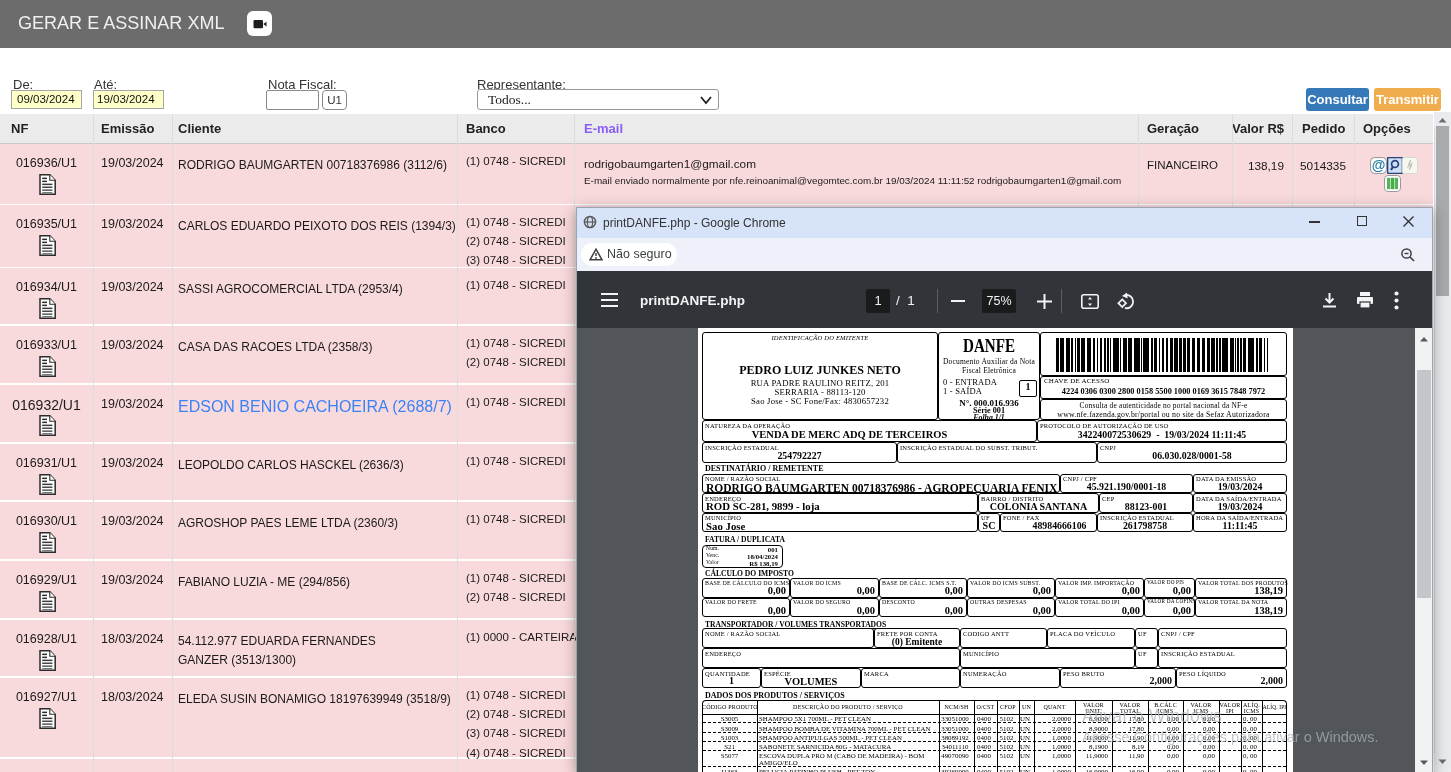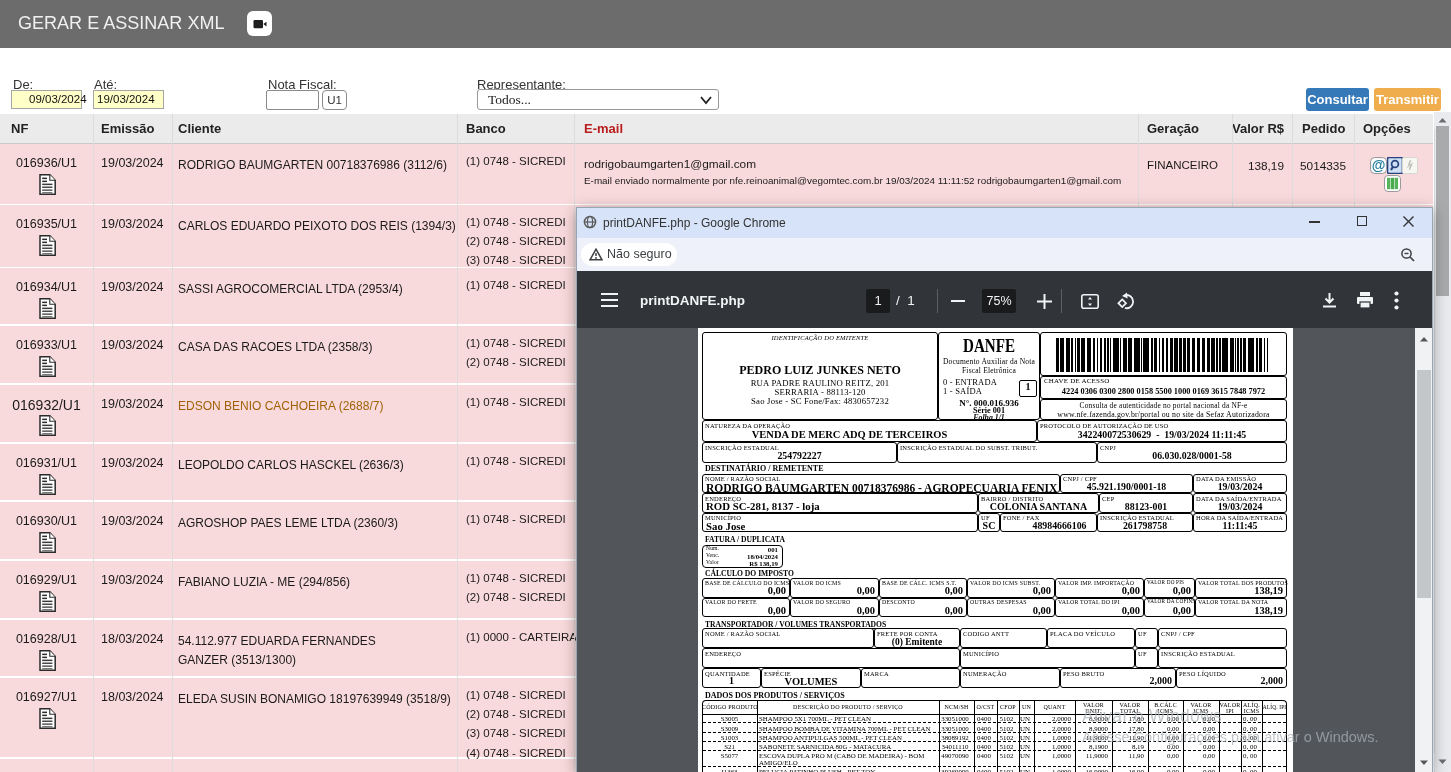--- a/index.html
+++ b/index.html
@@ -22,39 +22,39 @@
 <svg width="25" height="25" viewBox="0 0 25 25">
       <rect x="6.5" y="9" width="9.5" height="8.3" rx="1.2" fill="#1d1d1d"></rect>
       <path d="M16.3 13.1 L19.5 10.8 L19.5 15.4 Z" fill="#1d1d1d"></path>
     </svg>
 </div>
 
 <div class="a" style="left:13px;top:77px;font-size:13px;color:#333">De:</div>
 <div class="a" style="left:94px;top:77px;font-size:13px;color:#333">Até:</div>
 <div class="a" style="left:268px;top:77px;font-size:13px;color:#333">Nota Fiscal:</div>
 <div class="a" style="left:477px;top:77px;font-size:13px;color:#333">Representante:</div>
-<div class="a" style="left:11px;top:90px;width:71px;height:19px;background:#ffffc8;border:1px solid #a5a5a5;font-size:11.5px;color:#111;line-height:17px;padding-left:17px">09/03/2024</div>
+<div class="a" style="left:11px;top:90px;width:71px;height:19px;background:#ffffc8;border:1px solid #a5a5a5;font-size:11.5px;color:#111;line-height:17px;padding-left:5px">09/03/2024</div>
 <div class="a" style="left:93px;top:90px;width:71px;height:19px;background:#ffffc8;border:1px solid #a5a5a5;font-size:11.5px;color:#111;line-height:17px;padding-left:3px">19/03/2024</div>
 <div class="a" style="left:266px;top:90px;width:53px;height:20px;background:#fff;border:1px solid #8b8b8b;border-radius:2px"></div>
 <div class="a" style="left:322px;top:90px;width:25px;height:20px;background:#fff;border:1px solid #8b8b8b;border-radius:4px;font-size:11.5px;color:#333;line-height:18px;text-align:center">U1</div>
 <div class="a" style="left:477px;top:89px;width:242px;height:21px;background:#fff;border:1px solid #999;border-radius:3px">
   <span style="position:absolute;left:10px;top:2px;font-family:'Liberation Serif',serif;font-size:13.5px;color:#222">Todos...</span>
   <svg style="position:absolute;right:6px;top:5px" width="12" height="10" viewBox="0 0 12 10">
       <path d="M1 2 L6 8 L11 2" stroke="#222" stroke-width="1.8" fill="none"></path>
     </svg>
 </div>
 <div class="a" style="left:1306px;top:88px;width:63px;height:23px;background:#3579b8;border-radius:3px;color:#fff;font-size:13px;font-weight:bold;text-align:center;line-height:23px">Consultar</div>
 <div class="a" style="left:1374px;top:88px;width:67px;height:23px;background:#f0ad4e;border-radius:3px;color:#fff;font-size:13px;font-weight:bold;text-align:center;line-height:23px">Transmitir</div>
 
 <div class="a" style="left:0;top:114px;width:1433px;height:30px;background:#ebebeb;border-bottom:1px solid #c9c9c9"></div>
 <div class="a b" style="left:11px;top:121px;font-size:13px;color:#222">NF</div>
 <div class="a b" style="left:101px;top:121px;font-size:13px;color:#222">Emissão</div>
 <div class="a b" style="left:178px;top:121px;font-size:13px;color:#222">Cliente</div>
 <div class="a b" style="left:466px;top:121px;font-size:13px;color:#222">Banco</div>
-<div class="a b" style="left:584px;top:121px;font-size:13px;color:#b91c1c">E-mail</div>
+<div class="a b" style="left:584px;top:121px;font-size:13px;color:#8b5cf6">E-mail</div>
 <div class="a b" style="left:1147px;top:121px;font-size:13px;color:#222">Geração</div>
 <div class="a b rt nw" style="left:1224px;top:121px;width:60px;font-size:13px;color:#222">Valor R$</div>
 <div class="a b" style="left:1302px;top:121px;font-size:13px;color:#222">Pedido</div>
 <div class="a b" style="left:1363px;top:121px;font-size:13px;color:#222">Opções</div>
 <div class="a" style="left:0;top:144px;width:1433px;height:60px;background:#f9dadc"></div>
 <div class="a ctr" style="left:0;top:156px;width:93px;font-size:12.5px;color:#1a1a1a">016936/U1</div>
 <svg class="a" style="left:39px;top:174px" width="17" height="21" viewBox="0 0 17 21">
 <path d="M1 0.8 L10.8 0.8 L16.2 6.2 L16.2 20.2 L1 20.2 Z" fill="#fff" stroke="#2b2b2b" stroke-width="1.5"></path>
 <path d="M10.8 0.8 L10.8 6.2 L16.2 6.2" fill="#fff" stroke="#2b2b2b" stroke-width="1.1"></path>
 <rect x="3.2" y="3.6" width="4.8" height="1.5" fill="#2b2b2b"></rect>
@@ -118,21 +118,21 @@
 <path d="M1 0.8 L10.8 0.8 L16.2 6.2 L16.2 20.2 L1 20.2 Z" fill="#fff" stroke="#2b2b2b" stroke-width="1.5"></path>
 <path d="M10.8 0.8 L10.8 6.2 L16.2 6.2" fill="#fff" stroke="#2b2b2b" stroke-width="1.1"></path>
 <rect x="3.2" y="3.6" width="4.8" height="1.5" fill="#2b2b2b"></rect>
 <rect x="3.2" y="6.6" width="4.8" height="1.5" fill="#2b2b2b"></rect>
 <rect x="3.2" y="9.6" width="10.2" height="1.5" fill="#3a3a3a"></rect>
 <rect x="3.2" y="12.5" width="10.2" height="1.5" fill="#484848"></rect>
 <rect x="3.2" y="15.4" width="10.2" height="1.5" fill="#565656"></rect>
 <rect x="3.2" y="18.1" width="10.2" height="1.2" fill="#6a6a6a"></rect>
 </svg>
 <div class="a" style="left:101px;top:397px;font-size:12.5px;color:#1a1a1a">19/03/2024</div>
-<div class="a nw" style="left:178px;top:397px;font-size:12px;color:#a16207;line-height:19.4px">EDSON BENIO CACHOEIRA (2688/7)</div>
+<div class="a nw" style="left:178px;top:397px;font-size:16px;color:#3b82f6;line-height:19.4px">EDSON BENIO CACHOEIRA (2688/7)</div>
 <div class="a nw" style="left:466px;top:393px;font-size:11.5px;color:#1a1a1a;line-height:19.2px">(1) 0748 - SICREDI</div>
 <div class="a" style="left:0;top:443.5px;width:1433px;height:56.5px;background:#f9dadc"></div>
 <div class="a ctr" style="left:0;top:455.5px;width:93px;font-size:12.5px;color:#1a1a1a">016931/U1</div>
 <svg class="a" style="left:39px;top:473.5px" width="17" height="21" viewBox="0 0 17 21">
 <path d="M1 0.8 L10.8 0.8 L16.2 6.2 L16.2 20.2 L1 20.2 Z" fill="#fff" stroke="#2b2b2b" stroke-width="1.5"></path>
 <path d="M10.8 0.8 L10.8 6.2 L16.2 6.2" fill="#fff" stroke="#2b2b2b" stroke-width="1.1"></path>
 <rect x="3.2" y="3.6" width="4.8" height="1.5" fill="#2b2b2b"></rect>
 <rect x="3.2" y="6.6" width="4.8" height="1.5" fill="#2b2b2b"></rect>
 <rect x="3.2" y="9.6" width="10.2" height="1.5" fill="#3a3a3a"></rect>
 <rect x="3.2" y="12.5" width="10.2" height="1.5" fill="#484848"></rect>
@@ -426,21 +426,21 @@
 <div class="lbl" style="left:7px;top:147px;font-size:6.5px;">NOME / RAZÃO SOCIAL</div>
 <div class="val " style="left:8px;top:153.5px;font-size:11.5px;">RODRIGO BAUMGARTEN 00718376986 - AGROPECUARIA FENIX</div>
 <div class="box" style="left:362px;top:145.5px;width:133px;height:19.5px;"></div>
 <div class="lbl" style="left:365px;top:147px;font-size:6.5px;">CNPJ / CPF</div>
 <div class="val " style="left:362px;top:154px;font-size:9.8px;width:133px;text-align:center;">45.921.190/0001-18</div>
 <div class="box" style="left:495px;top:145.5px;width:94px;height:19.5px;"></div>
 <div class="lbl" style="left:498px;top:147px;font-size:6.5px;">DATA DA EMISSÃO</div>
 <div class="val " style="left:495px;top:154px;font-size:9.8px;width:94px;text-align:center;">19/03/2024</div>
 <div class="box" style="left:4px;top:165px;width:276px;height:19.5px;"></div>
 <div class="lbl" style="left:7px;top:166.5px;font-size:6.5px;">ENDEREÇO</div>
-<div class="val " style="left:8px;top:173px;font-size:10.8px;">ROD SC-281, 8137 - loja</div>
+<div class="val " style="left:8px;top:173px;font-size:10.8px;">ROD SC-281, 9899 - loja</div>
 <div class="box" style="left:280px;top:165px;width:121px;height:19.5px;"></div>
 <div class="lbl" style="left:283px;top:166.5px;font-size:6.5px;">BAIRRO / DISTRITO</div>
 <div class="val " style="left:280px;top:173.5px;font-size:10px;width:121px;text-align:center;">COLONIA SANTANA</div>
 <div class="box" style="left:401px;top:165px;width:94px;height:19.5px;"></div>
 <div class="lbl" style="left:404px;top:166.5px;font-size:6.5px;">CEP</div>
 <div class="val " style="left:401px;top:173.5px;font-size:9.8px;width:94px;text-align:center;">88123-001</div>
 <div class="box" style="left:495px;top:165px;width:94px;height:19.5px;"></div>
 <div class="lbl" style="left:498px;top:166.5px;font-size:6.5px;">DATA DA SAÍDA/ENTRADA</div>
 <div class="val " style="left:495px;top:173.5px;font-size:9.8px;width:94px;text-align:center;">19/03/2024</div>
 <div class="box" style="left:4px;top:184.5px;width:276px;height:19.5px;"></div>

